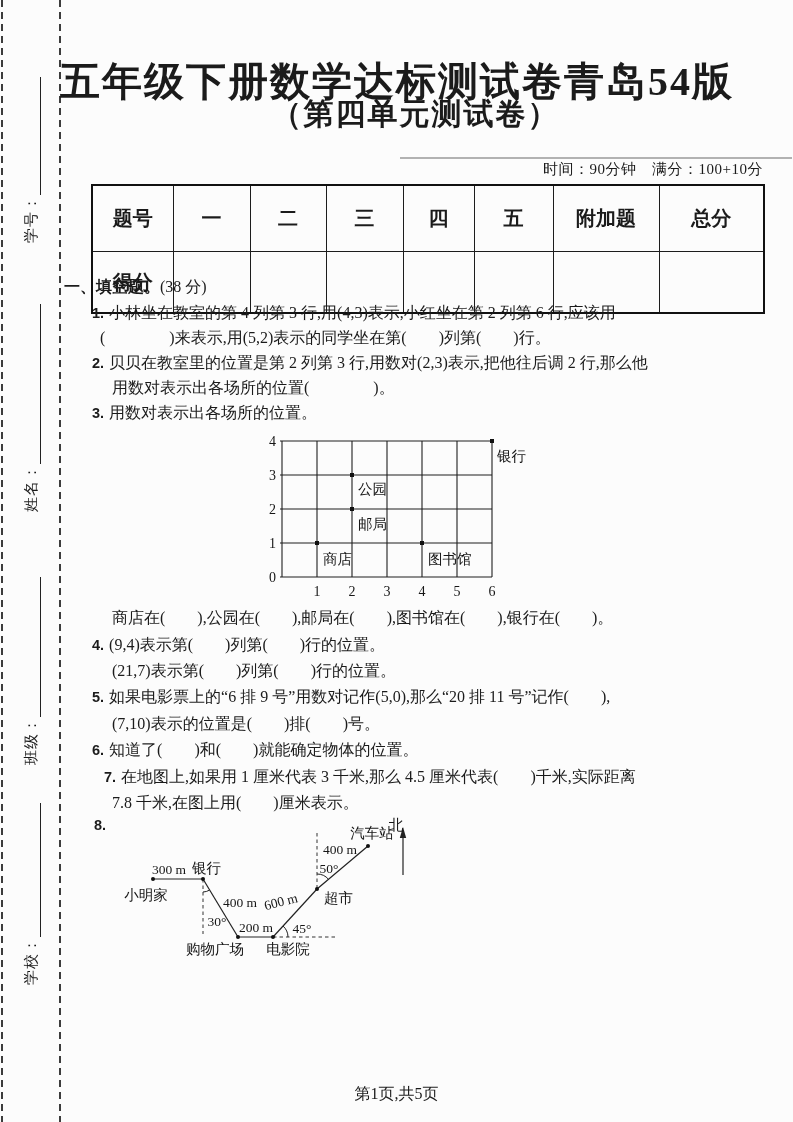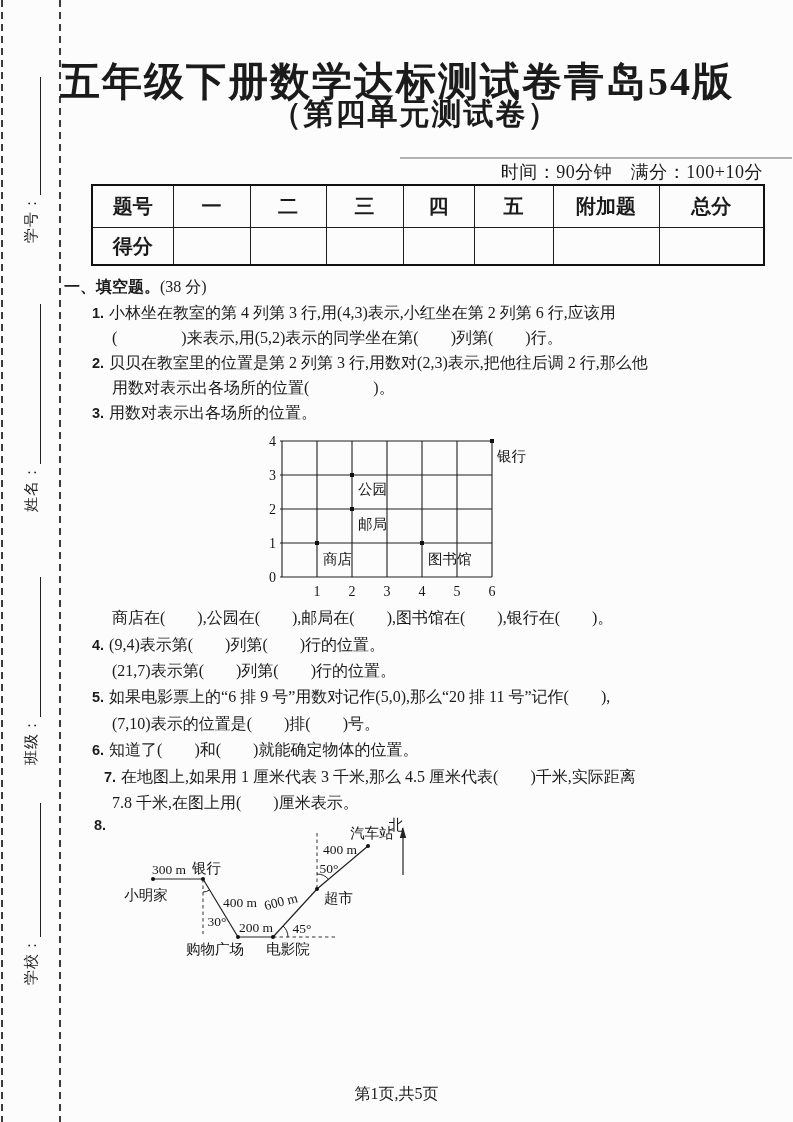--- a/index.html
+++ b/index.html
@@ -12,25 +12,25 @@
   
   .sb-field{position:absolute;transform:rotate(-90deg);transform-origin:0 0;
             display:flex;align-items:flex-end;font-size:15px;letter-spacing:1px;
             font-family:"Liberation Serif","DejaVu Serif",serif;white-space:nowrap;}
   .sb-ul{display:inline-block;border-bottom:1.6px solid #222;height:14px;}
   
   .title{left:60px;width:733px;top:24px;text-align:left;font-size:40px;font-weight:bold;
          letter-spacing:2px;line-height:50px;white-space:nowrap;margin-top:33px;}
   .subtitle{left:49px;width:733px;top:94px;text-align:center;font-size:30px;font-weight:bold;
             letter-spacing:2px;line-height:40px;}
-  .meta{left:400px;width:363px;top:160px;text-align:right;font-size:18px;letter-spacing:.5px;}
+  .meta{left:400px;width:363px;top:160px;text-align:right;font-size:15px;letter-spacing:.5px;}
   
   table.score{position:absolute;left:91px;top:184px;border-collapse:collapse;table-layout:fixed;}
   table.score td{border:1.6px solid #1c1c1c;text-align:center;vertical-align:middle;
-                 font-size:20px;font-weight:bold;padding:0;}
+                 font-size:20px;font-weight:bold;padding:12px;}
   table.score tr.hdr td{height:41px;}
   table.score tr.scr td{height:36px;margin-left:44px;}
   table.score{border:2.4px solid #111;}
   
   .line{position:absolute;font-size:16px;line-height:19px;white-space:nowrap;text-align:right;}
   .qn{font-family:"Liberation Sans","DejaVu Sans",sans-serif;font-weight:bold;
       font-size:14.5px;margin-right:5px;}
   .heading{position:absolute;left:64px;top:277px;font-size:16px;white-space:nowrap;}
   .heading .hd{font-family:"Liberation Sans","DejaVu Sans",sans-serif;font-weight:bold;text-align:center;}
   .footer{position:absolute;left:0;top:1084px;width:793px;text-align:center;font-size:16px;}
@@ -97,21 +97,21 @@
     <td></td>
   </tr>
 </tbody>
   </table>
 
 <div class="heading">
   <span class="hd">一、填空题。</span><span>(38 分)</span>
 </div>
 
 <div class="line" style="left:92px;top:303px"><span class="qn">1.</span><span>小林坐在教室的第 4 列第 3 行,用(4,3)表示,小红坐在第 2 列第 6 行,应该用</span></div>
-<div class="line" style="left:112px;top:328px">(　　　　)来表示,用(5,2)表示的同学坐在第(　　)列第(　　)行。</div>
+<div class="line" style="left:100px;top:328px">(　　　　)来表示,用(5,2)表示的同学坐在第(　　)列第(　　)行。</div>
 
 <div class="line" style="left:92px;top:353px"><span class="qn">2.</span><span>贝贝在教室里的位置是第 2 列第 3 行,用数对(2,3)表示,把他往后调 2 行,那么他</span></div>
 <div class="line" style="left:112px;top:378px">用数对表示出各场所的位置(　　　　)。</div>
 
 <div class="line" style="left:92px;top:403px"><span class="qn">3.</span><span>用数对表示出各场所的位置。</span></div>
 
 <svg class="abs" style="left:252px;top:430px" width="300" height="172" viewBox="0 0 300 172">
   <g stroke="#1e1e1e" stroke-width="1.1">
     <line x1="28" y1="11" x2="240" y2="11"></line>
     <line x1="28" y1="45" x2="240" y2="45"></line>

